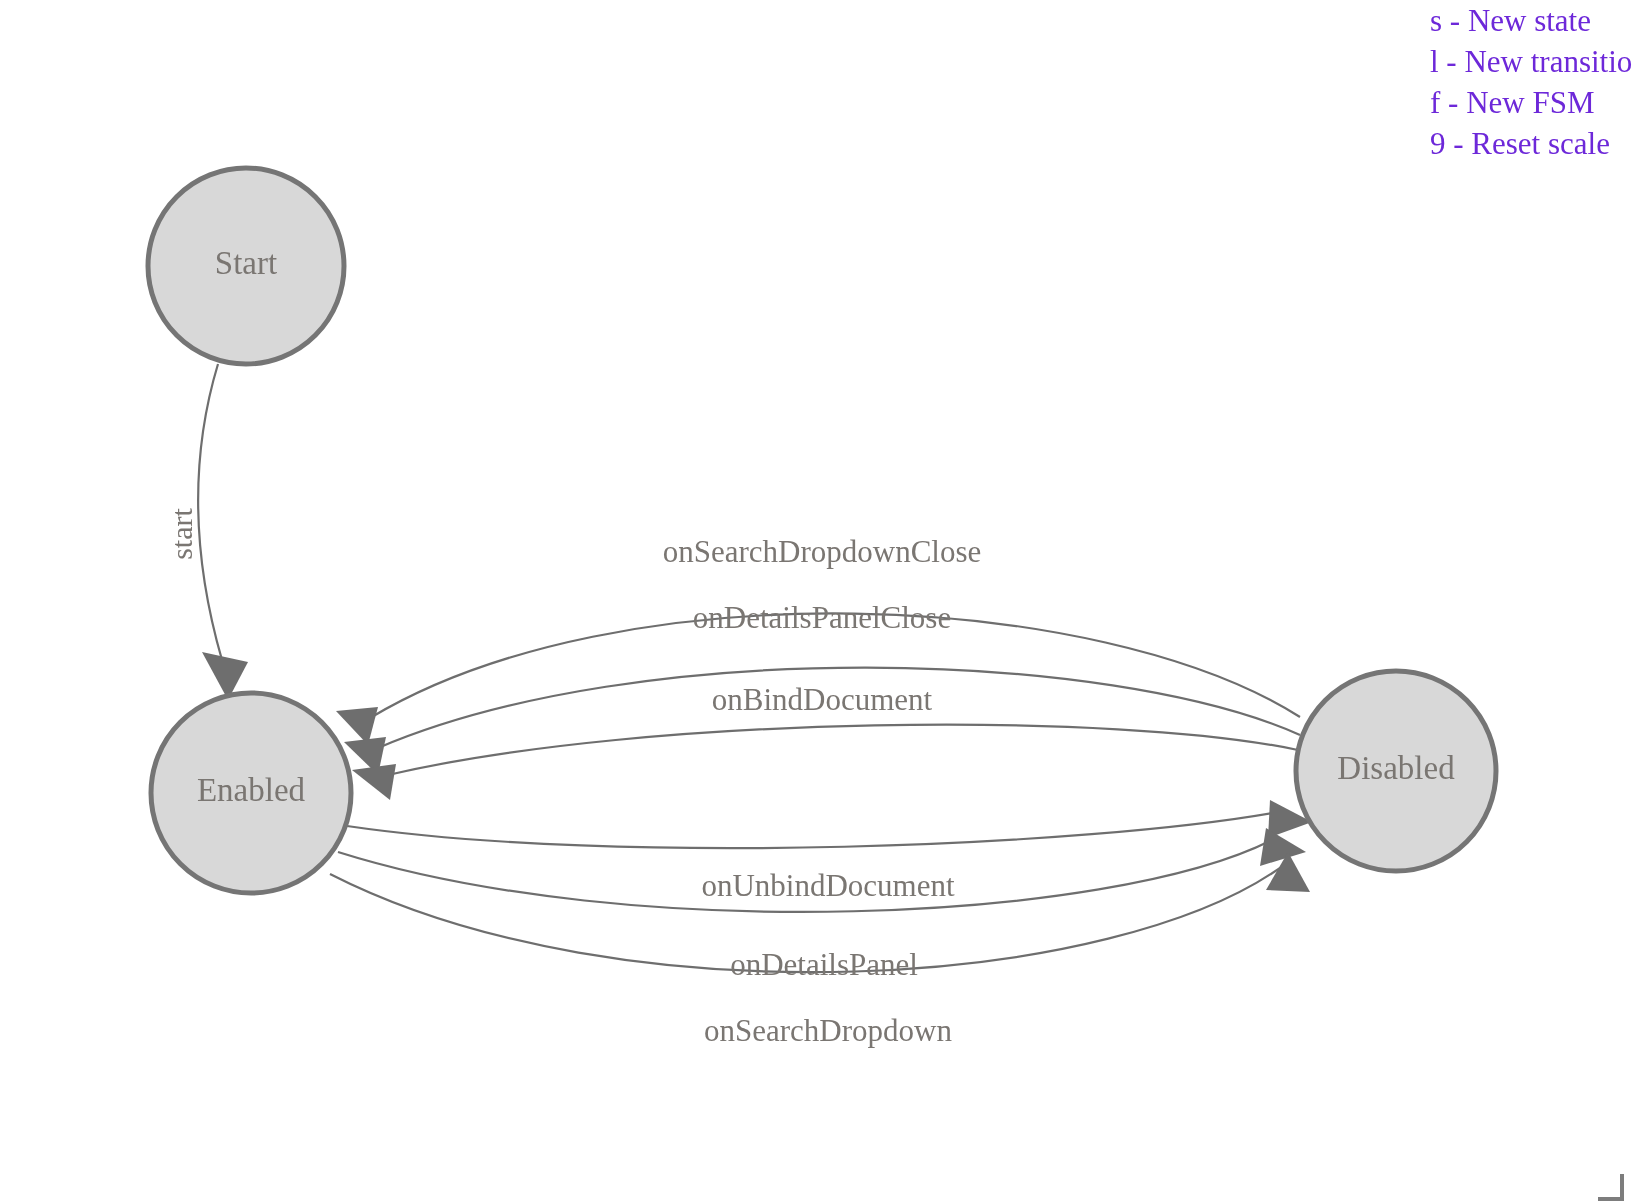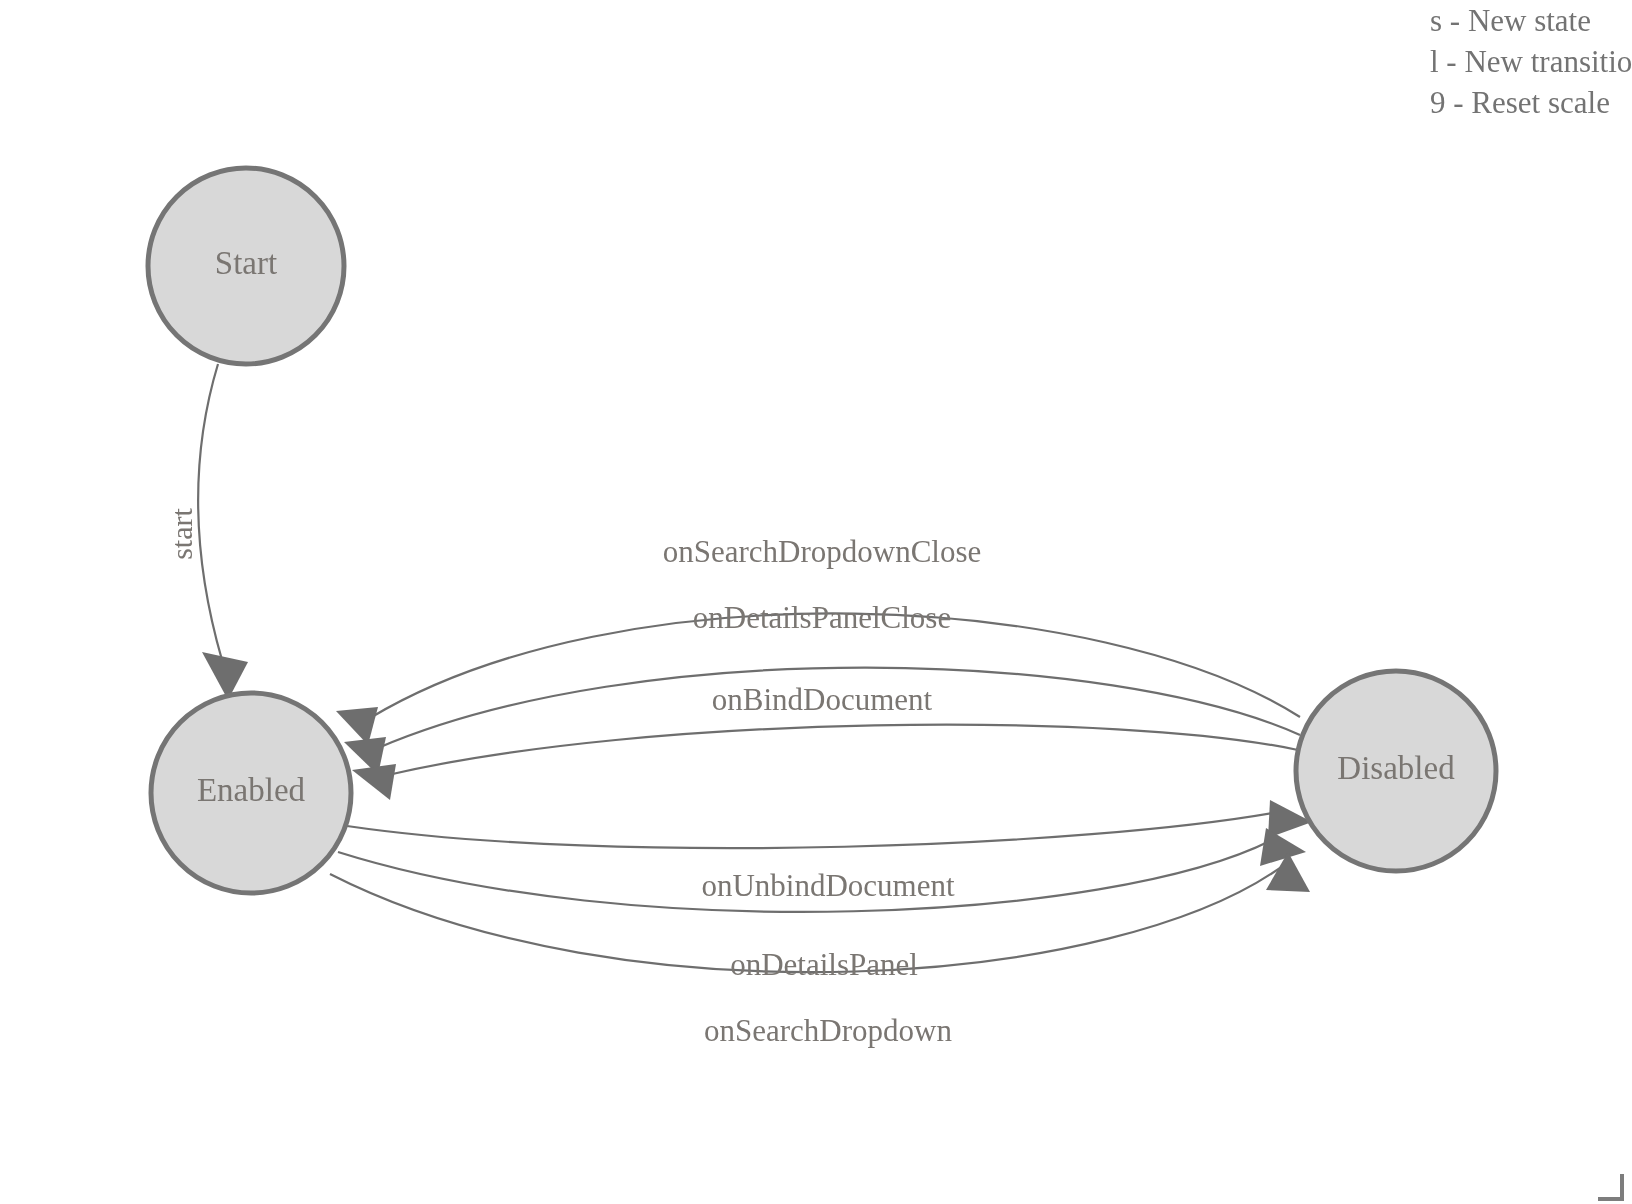--- a/index.html
+++ b/index.html
@@ -63,21 +63,21 @@
   #help-panel {
     position: absolute;
     top: 0px;
     left: 1430px;
     width: 202px;
     overflow: hidden;
     white-space: nowrap;
     pointer-events: none;
   }
   .help-line {
-    color: #737373;
+    color: #6d28d9;
     font-family: "Liberation Serif", "DejaVu Serif", serif;
     font-size: 31px;
     line-height: 41px;
     white-space: nowrap;
     height: 41px;
   }
   #resize-handle {
     position: absolute;
     right: 8px;
     bottom: 3px;
@@ -170,20 +170,21 @@
 
     <text class="edge-label" x="824" y="975">onDetailsPanel</text>
 
     <text class="edge-label" x="828" y="1041">onSearchDropdown</text>
 
   </svg>
 
   <div id="help-panel">
     <div class="help-line">s - New state</div>
     <div class="help-line">l - New transition</div>
+    <div class="help-line">f - New FSM</div>
     <div class="help-line">9 - Reset scale</div>
   </div>
 
   <div id="resize-handle">
     <div class="h-bar"></div>
     <div class="v-bar"></div>
   </div>
 
 </div>
 

